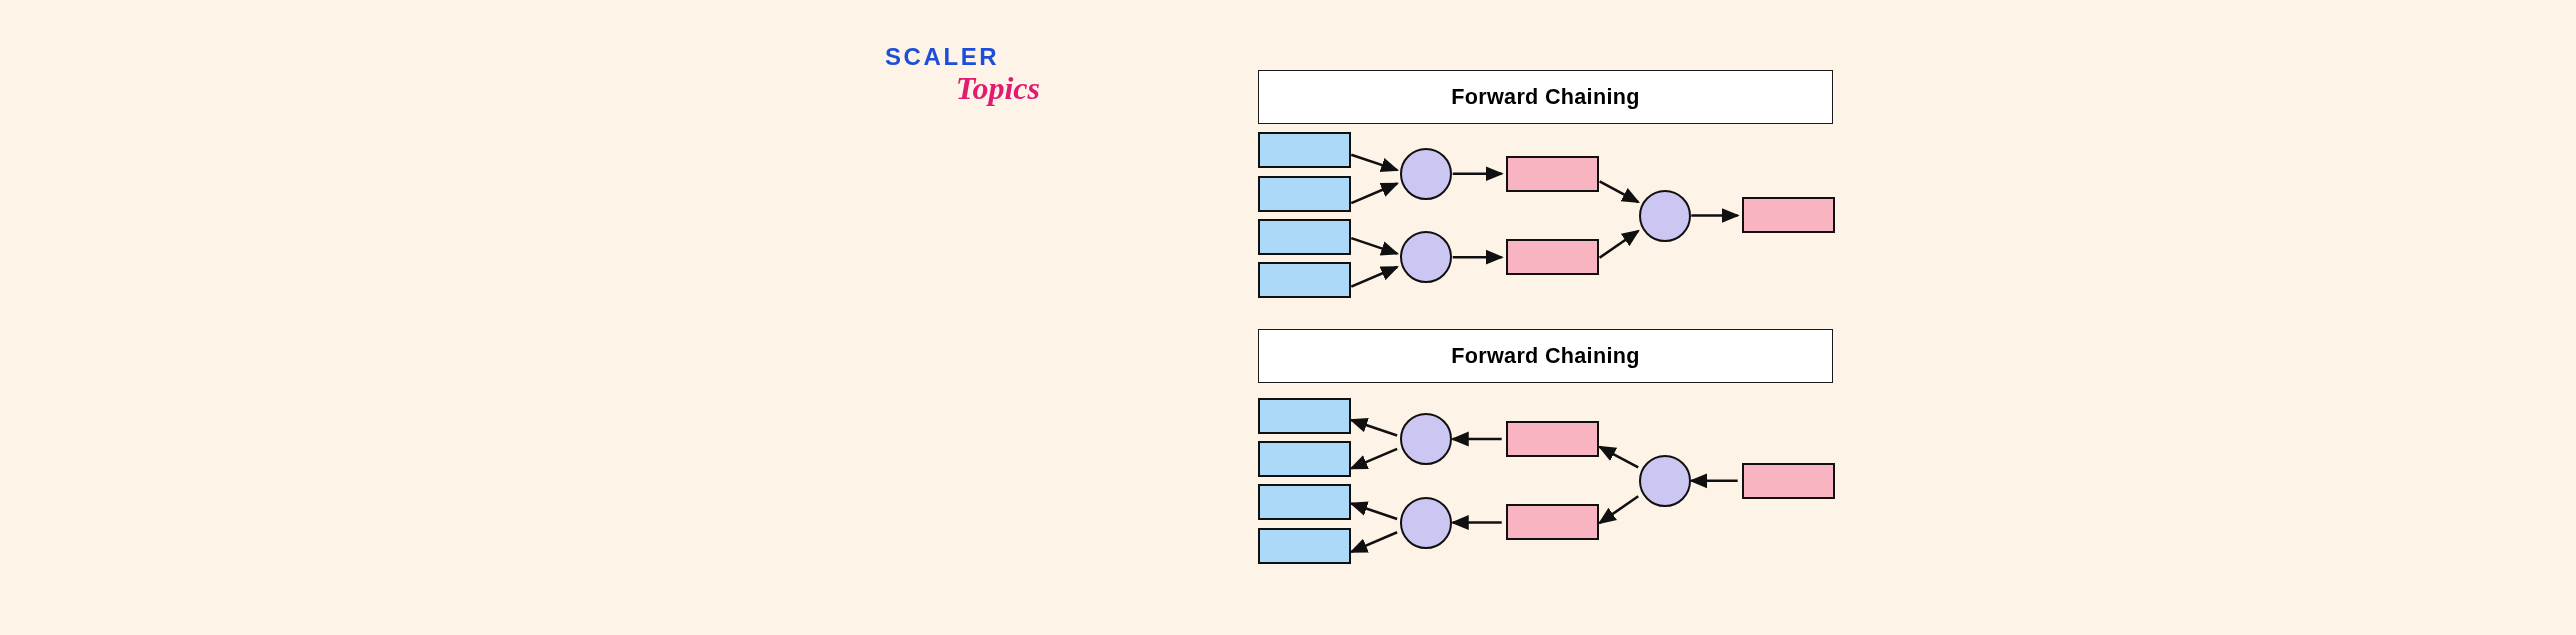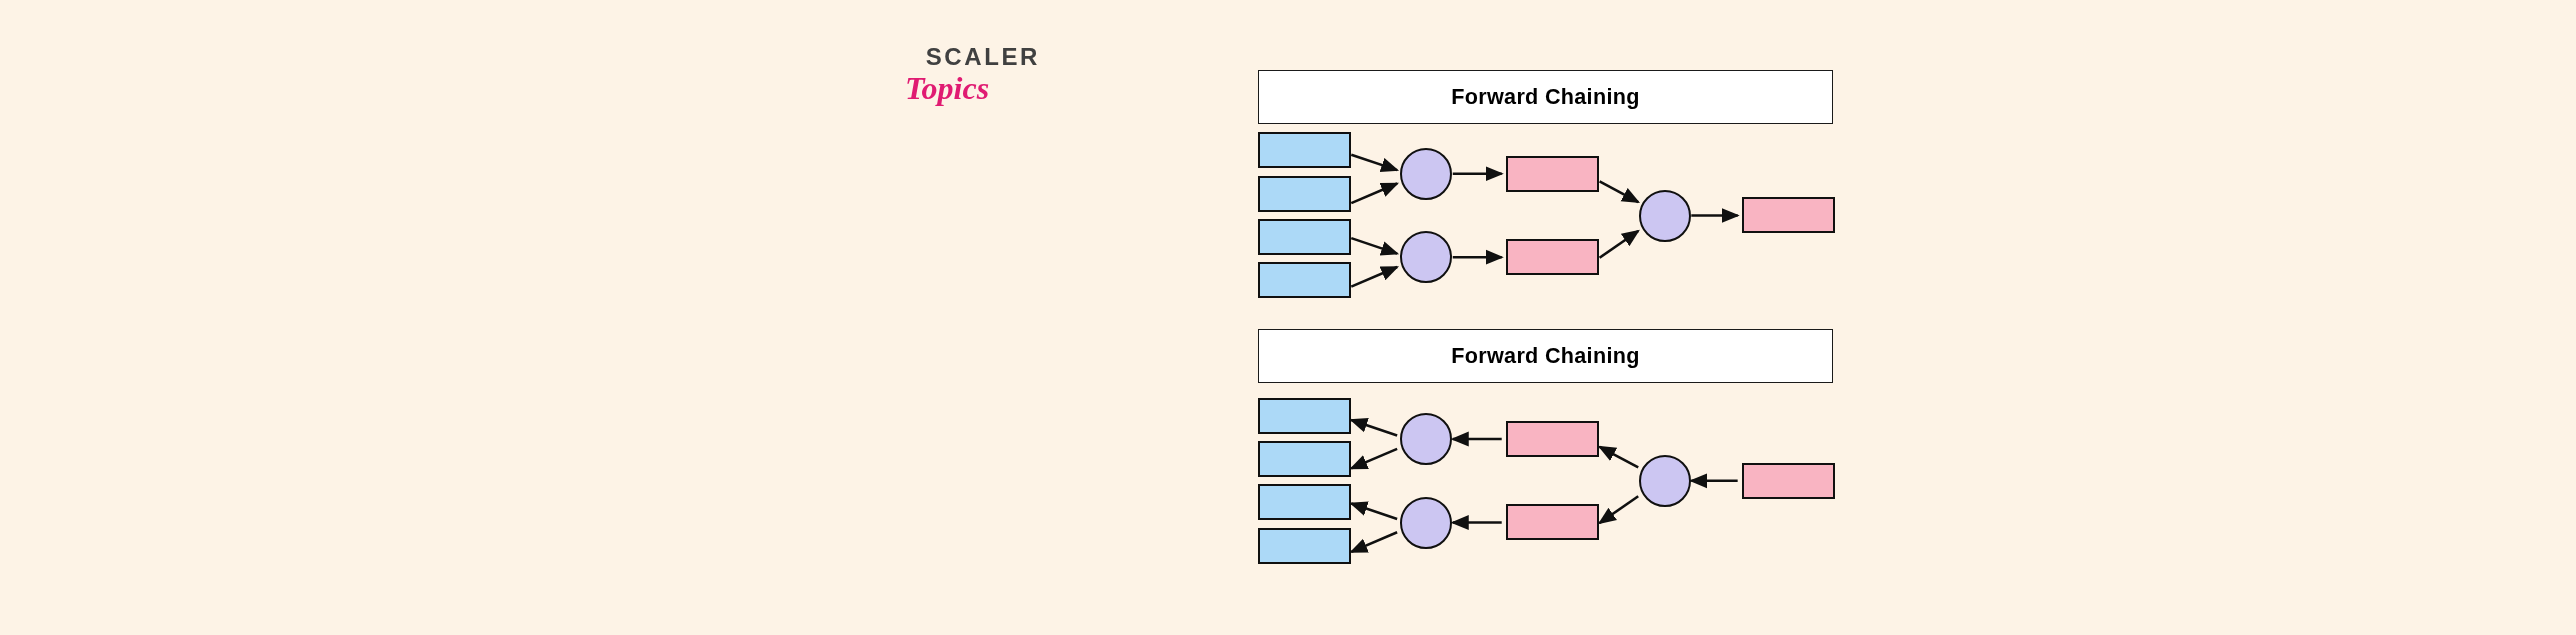--- a/index.html
+++ b/index.html
@@ -33,22 +33,23 @@
     white-space: nowrap;
   }
   .logo-topics {
     font-family: "Liberation Serif", serif;
     font-style: italic;
     font-weight: bold;
     font-size: 32px;
     color: #E01B72;
     line-height: 1;
     margin-top: 3.1px;
-    margin-left: 20px;
+    margin-left: 12px;
     white-space: nowrap;
+    text-align: right;
   }
 
   
   .diagram-canvas {
     position: absolute;
     left: 0;
     top: 0;
     width: 3091px;
     height: 636px;
   }
@@ -85,21 +86,21 @@
   .node-rule {
     background: #CCC6F2;
     border-radius: 50%;
     border-width: 2.1px;
   }
 </style>
 </head>
 <body style="background: rgb(253, 243, 230);">
 
 <div class="logo">
-  <div class="logo-scaler" style="color: #404040; text-align: right;">SCALER</div>
+  <div class="logo-scaler" style="color: #1d4ed8;">SCALER</div>
   <div class="logo-topics" style="color: rgb(224, 27, 114);">Topics</div>
 </div>
 
 <div class="title-bar" id="title-forward">
   <span class="title-text">Forward Chaining</span>
 </div>
 
 <div class="title-bar" id="title-backward">
   <span class="title-text">Forward Chaining</span>
 </div>

